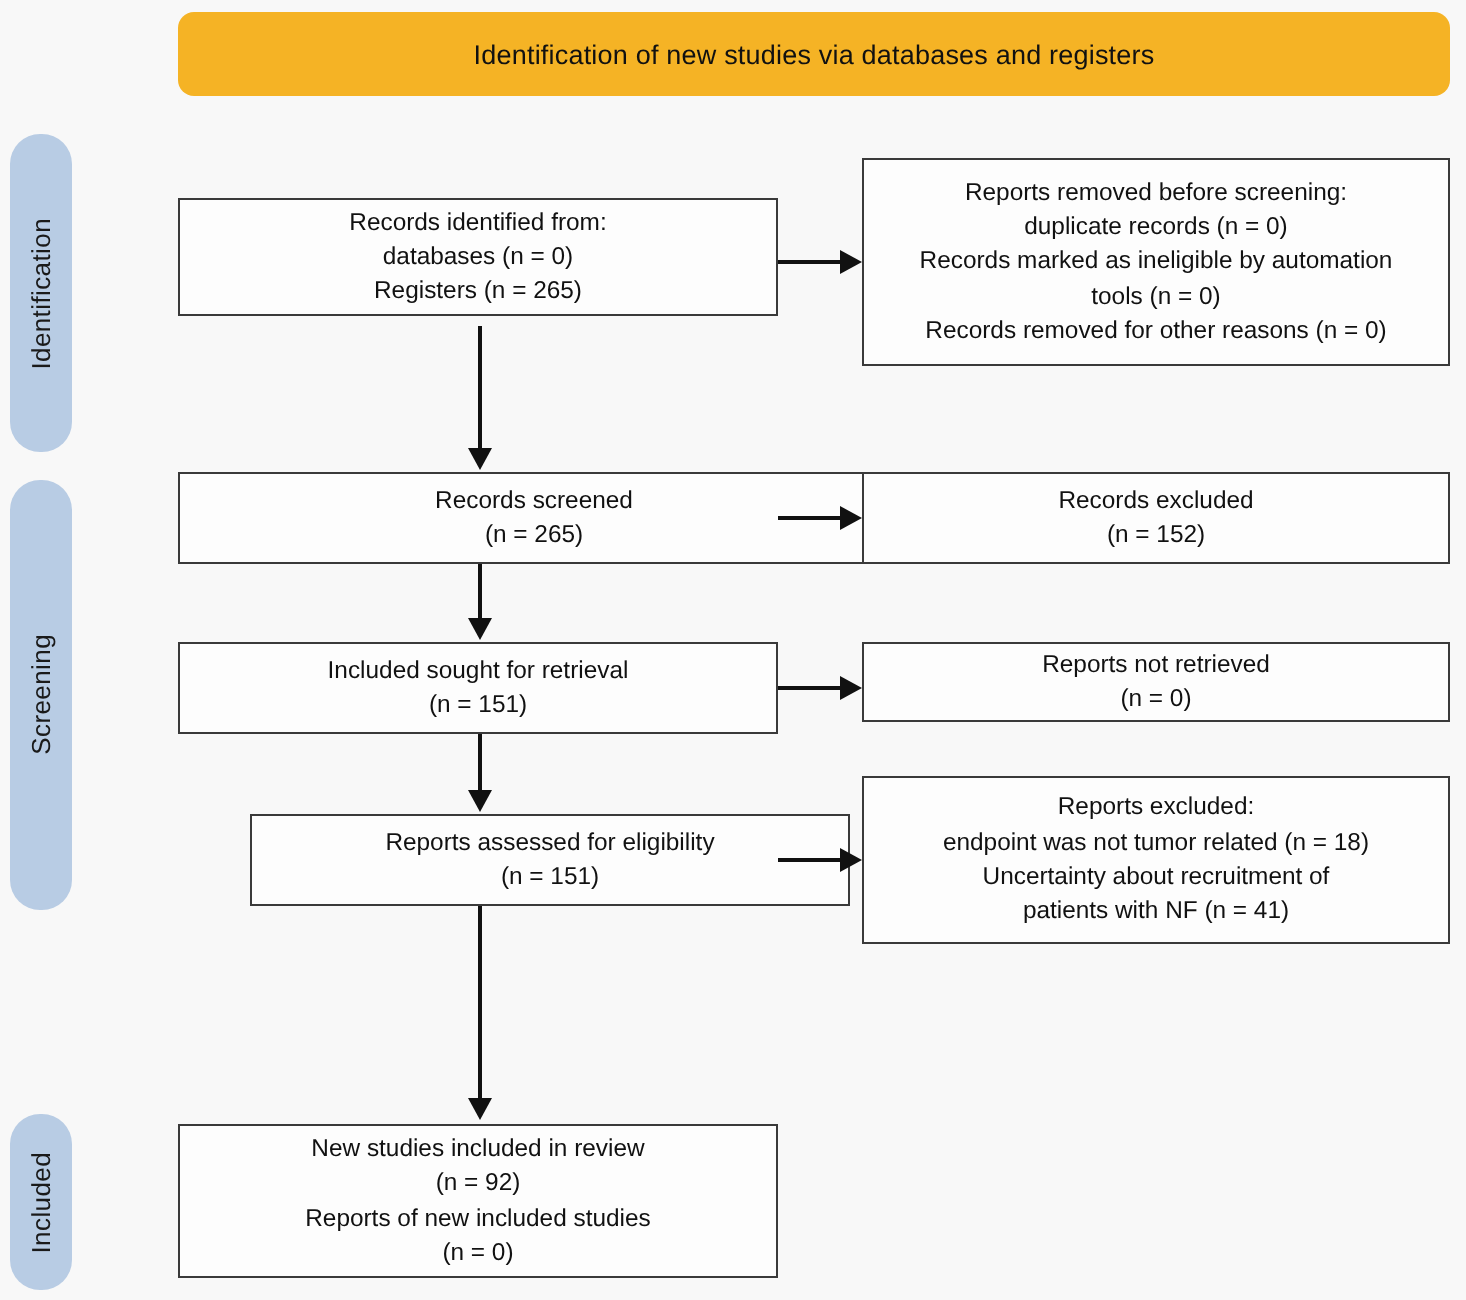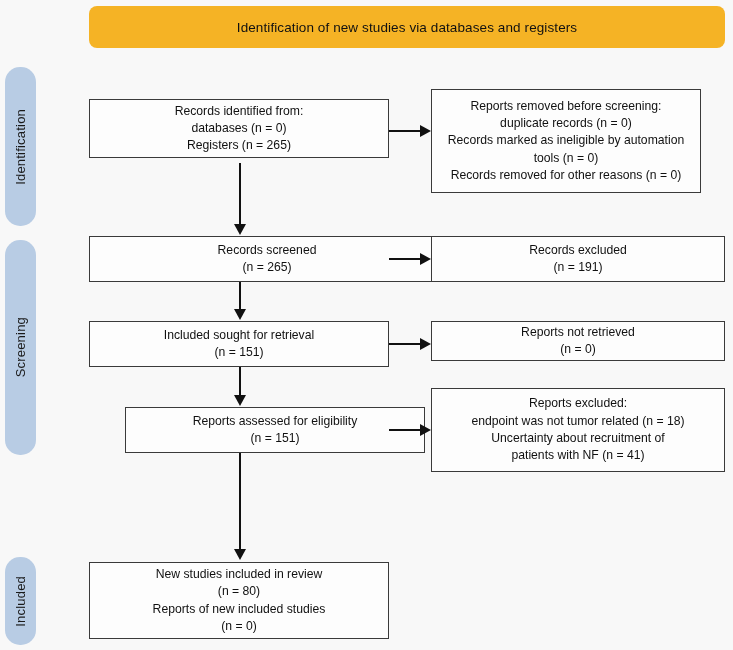--- a/index.html
+++ b/index.html
@@ -70,21 +70,21 @@
     text-align: center;
     color: #111111;
     font-size: 12.2px;
     line-height: 1.42;
     padding: 3px 6px;
   }
   .box .lines { width: 100%; }
   .box .lines div { white-space: nowrap; }
 
   .box-identified      { left: 89px;  top: 99px;  width: 300px; height: 59px; }
-  .box-removed         { left: 431px; top: 89px;  width: 270px; height: 104px; }
+  .box-removed         { left: 431px; top: 79px;  width: 294px; height: 104px; }
   .box-screened        { left: 89px;  top: 236px; width: 356px; height: 46px; }
   .box-excluded        { left: 431px; top: 236px; width: 294px; height: 46px; }
   .box-sought          { left: 89px;  top: 321px; width: 300px; height: 46px; }
   .box-not-retrieved   { left: 431px; top: 321px; width: 294px; height: 40px; }
   .box-assessed        { left: 89px;  top: 407px; width: 300px; height: 46px; margin-left: 36px; }
   .box-reports-excluded{ left: 431px; top: 388px; width: 294px; height: 84px; }
   .box-included        { left: 89px;  top: 562px; width: 300px; height: 77px; }
 
   
   .conn { position: absolute; }
@@ -153,21 +153,21 @@
 
   <div class="box box-screened">
     <div class="lines">
         <div>Records screened</div>
         <div>(n = 265)</div>
       </div>
   </div>
   <div class="box box-excluded">
     <div class="lines">
         <div>Records excluded</div>
-        <div>(n = 191)</div>
+        <div>(n = 152)</div>
       </div>
   </div>
   <div class="conn hline" style="left:389px; top:258px; width:31px;"></div>
   <div class="conn arrow-right" style="left:420px; top:253px;"></div>
 
   <div class="conn vline" style="left:239px; top:282px; width:1.8px; height:28px;"></div>
   <div class="conn arrow-down" style="left:234px; top:309px;"></div>
 
   <div class="box box-sought">
     <div class="lines">
@@ -203,19 +203,19 @@
   </div>
   <div class="conn hline" style="left:389px; top:429px; width:31px;"></div>
   <div class="conn arrow-right" style="left:420px; top:424px;"></div>
 
   <div class="conn vline" style="left:239px; top:453px; width:1.8px; height:97px;"></div>
   <div class="conn arrow-down" style="left:234px; top:549px;"></div>
 
   <div class="box box-included">
     <div class="lines">
         <div>New studies included in review</div>
-        <div>(n = 80)</div>
+        <div>(n = 92)</div>
         <div>Reports of new included studies</div>
         <div>(n = 0)</div>
       </div>
   </div>
 
 </div>
 
 </body></html>

